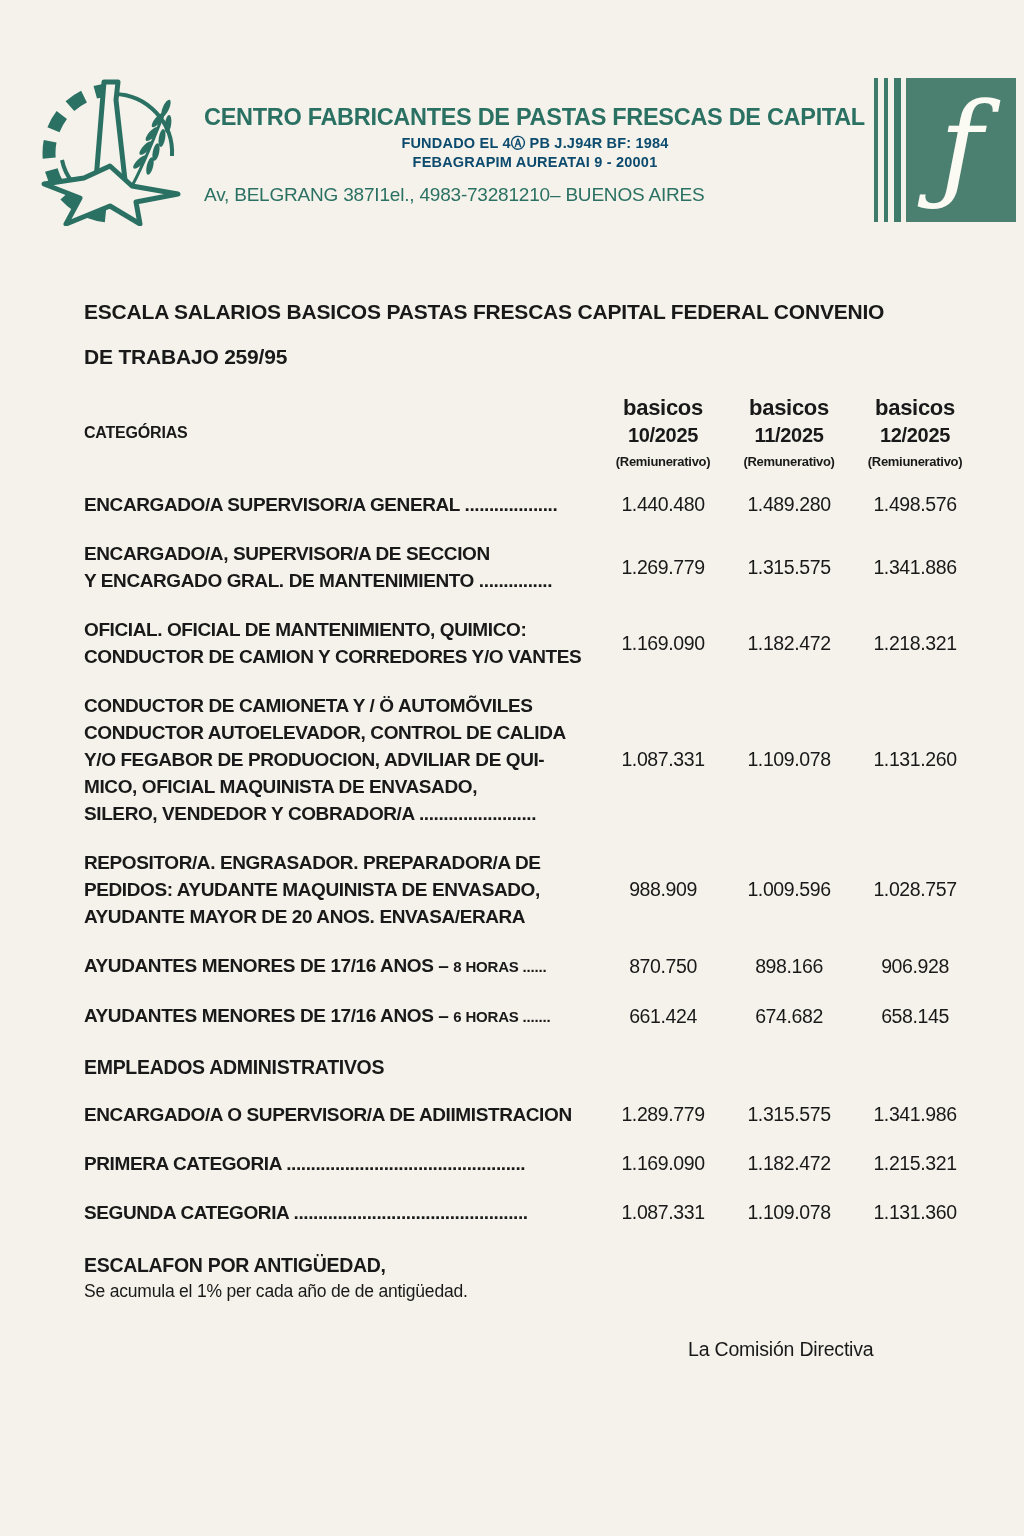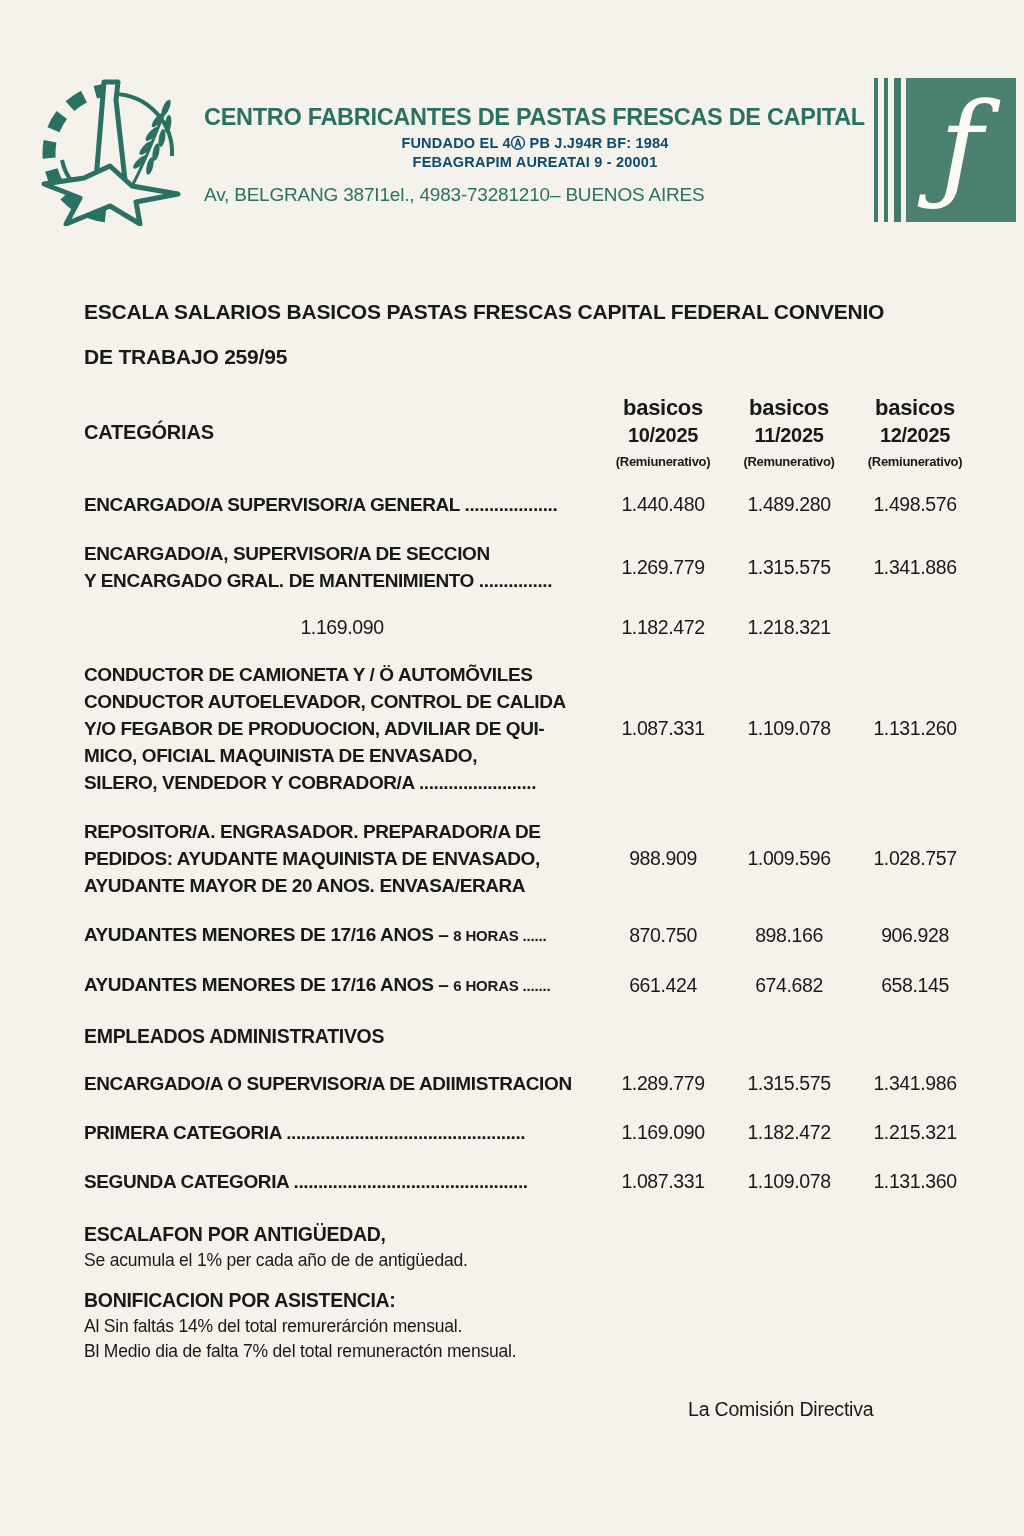--- a/index.html
+++ b/index.html
@@ -25,21 +25,21 @@
     display:flex;align-items:center;justify-content:center;
   }
   .fletter{
     color:#fbfaf3;font-family:"DejaVu Serif", serif;font-style:italic;
     font-size:118px;line-height:1;transform:translateY(-4px);
   }
   main{padding:0 58px 0 84px;}
   .doc-title{font-size:21px;font-weight:bold;line-height:45px;letter-spacing:-0.2px;margin-top:64px;white-space:pre-line;}
   .table{margin-top:0;}
   .thead{display:grid;grid-template-columns:516px 126px 126px 126px;}
-  .cat-h{font-size:20px;font-weight:bold;align-self:center;letter-spacing:-0.2px;}
+  .cat-h{font-size:16px;font-weight:bold;align-self:center;letter-spacing:-0.2px;}
   .colhead{text-align:center;font-weight:bold;}
   .colhead .lbl{font-size:22px;line-height:24px;letter-spacing:-0.3px;}
   .colhead .per{font-size:20px;line-height:24px;margin-top:3px;letter-spacing:-0.3px;}
   .colhead .note{font-size:13px;margin-top:7px;letter-spacing:-0.3px;}
   .trow{display:grid;grid-template-columns:516px 126px 126px 126px;align-items:center;margin-top:22px;}
   .rname{font-size:19px;font-weight:bold;line-height:27px;white-space:pre-line;letter-spacing:-0.4px;padding-right:6px;}
   .rname .small{font-size:15px;letter-spacing:-0.2px;}
   .val{text-align:center;font-size:19.5px;letter-spacing:-0.4px;}
   .section-h{font-size:19.5px;font-weight:bold;margin-top:26px;letter-spacing:-0.3px;}
   .notes{margin-top:28px;}
@@ -139,20 +139,22 @@
 
       <div class="trow">
         <div class="rname">ENCARGADO/A, SUPERVISOR/A DE SECCION
 Y ENCARGADO GRAL. DE MANTENIMIENTO  ...............</div>
         <div class="val">1.269.779</div>
         <div class="val">1.315.575</div>
         <div class="val">1.341.886</div>
       </div>
 
       <div class="trow">
+        <div class="rname">OFICIAL. OFICIAL DE MANTENIMIENTO, QUIMICO:
+CONDUCTOR DE CAMION Y CORREDORES Y/O VANTES</div>
         <div class="val">1.169.090</div>
         <div class="val">1.182.472</div>
         <div class="val">1.218.321</div>
       </div>
 
       <div class="trow">
         <div class="rname">CONDUCTOR DE CAMIONETA Y / Ö AUTOMÕVILES
 CONDUCTOR AUTOELEVADOR, CONTROL DE CALIDA
 Y/O FEGABOR DE PRODUOCION, ADVILIAR DE QUI-
 MICO, OFICIAL MAQUINISTA DE ENVASADO,
@@ -208,22 +210,17 @@
         <div class="val">1.131.360</div>
       </div>
 
     </div>
 
     <div class="notes">
       <div class="note-h">ESCALAFON POR ANTIGÜEDAD,</div>
       <div class="note-t">Se acumula el 1% per cada año de de antigüedad.</div>
     </div>
 
-    <div class="notes second">
-      <div class="note-h">BONIFICACION POR ASISTENCIA:</div>
-      <div class="note-t">Al Sin faltás 14% del total remurerárción mensual.</div>
-      <div class="note-t">Bl Medio dia de falta 7% del total remuneractón mensual.</div>
-    </div>
 
     <div class="signature">La Comisión Directiva</div>
 
   </main>
 </div>
 
 </body></html>

